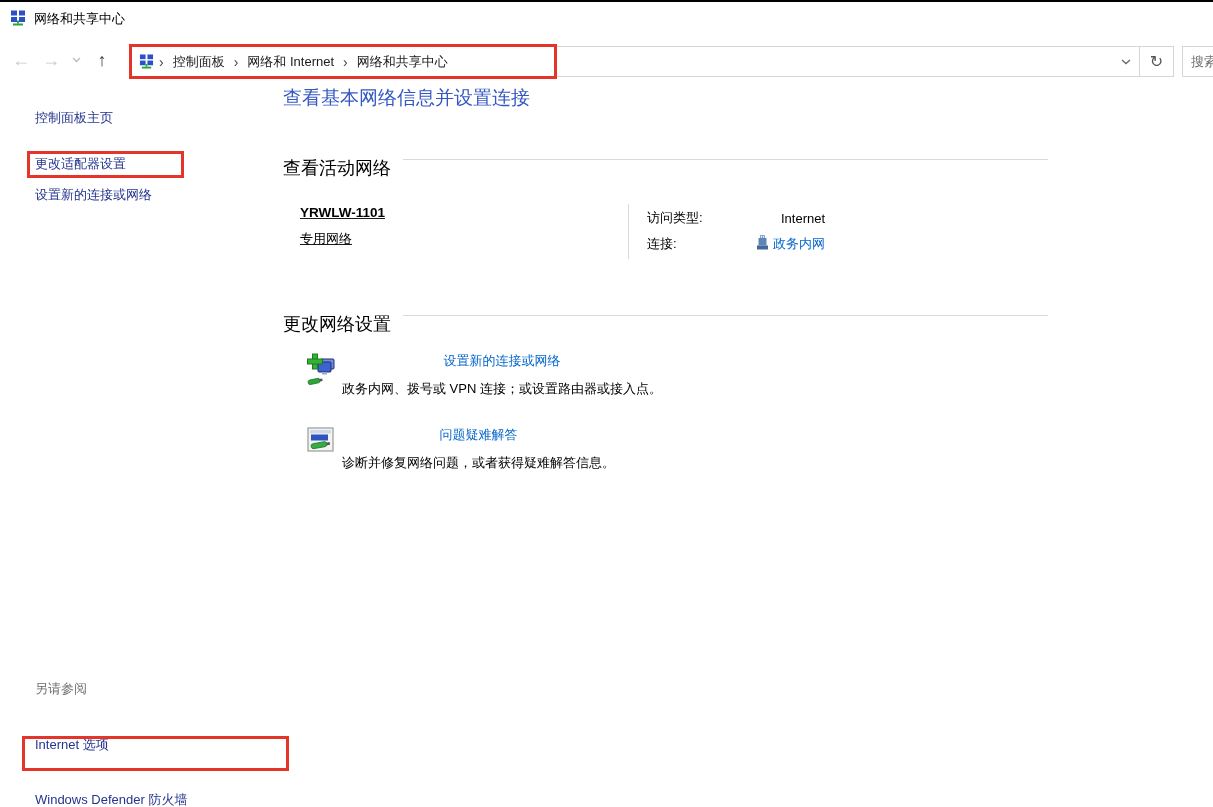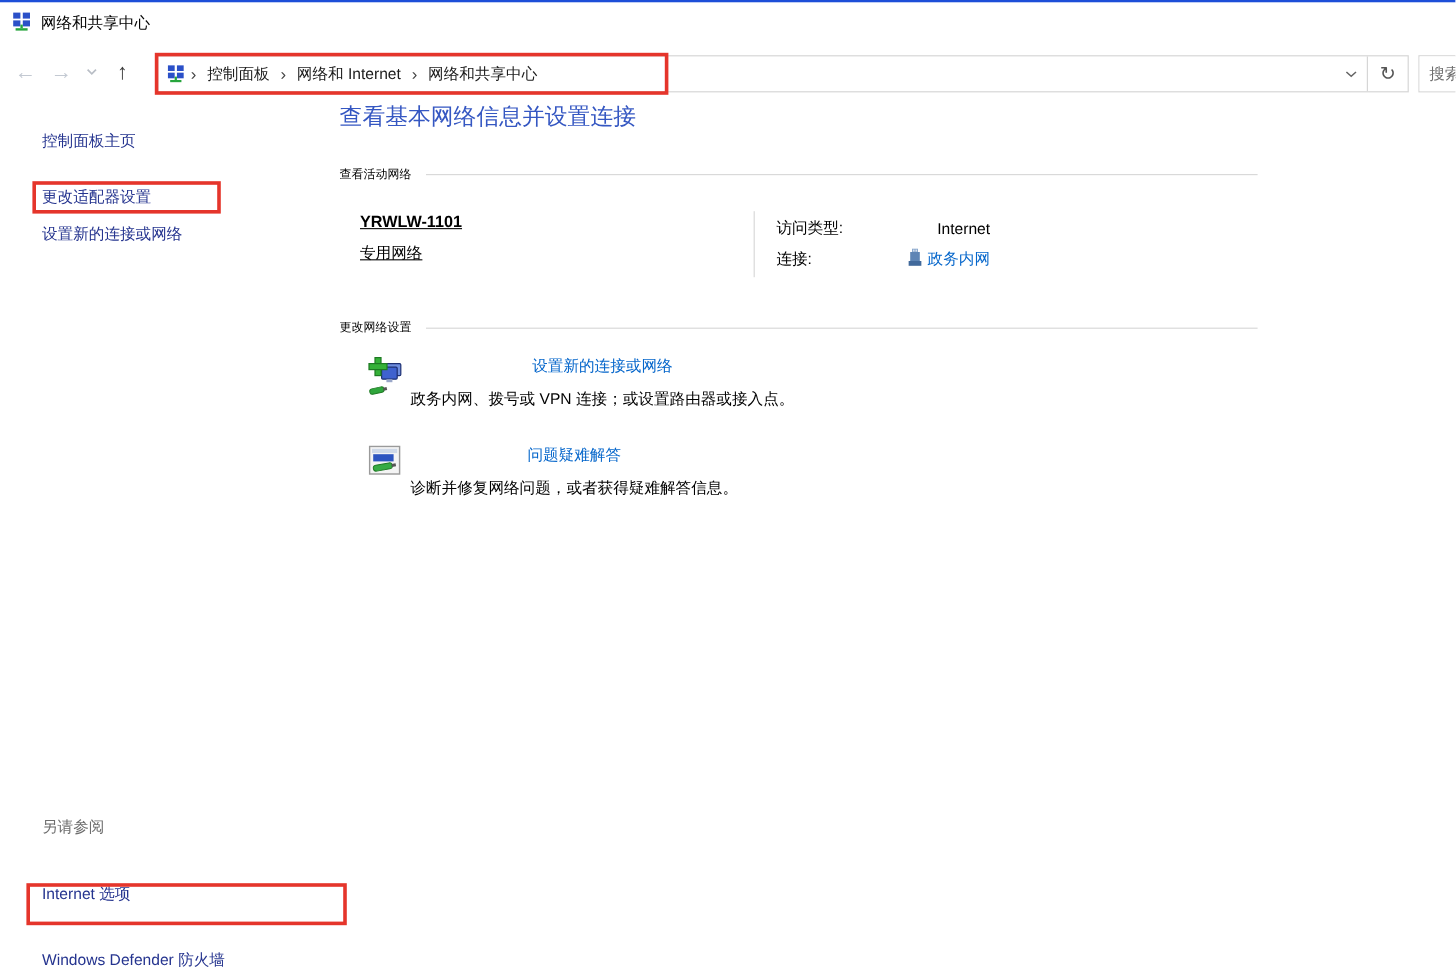--- a/index.html
+++ b/index.html
@@ -1,18 +1,18 @@
 <!DOCTYPE html>
 <html><head>
 <meta charset="utf-8">
 <style>
   html,body{margin:0;padding:0;background:#fff;}
   .page{position:relative;width:1213px;height:807px;overflow:hidden;background:#fff;
         font-family:"Liberation Sans","DejaVu Sans",sans-serif;color:#1a1a1a;font-size:13px;
-        border-top:2px solid #1d4ed8;box-sizing:border-box;}
+        border-top:2px solid #000000;box-sizing:border-box;}
   
   .titlebar{position:absolute;left:0;top:0;width:100%;height:34px;display:flex;align-items:center;padding-left:10px;box-sizing:border-box;background:#fff;}
   .titlebar .title{margin-left:8px;font-size:13px;color:#000;}
   
   .navrow{position:absolute;left:0;top:40px;width:100%;height:36px;display:flex;align-items:center;}
   .navbtn{display:inline-flex;align-items:center;justify-content:center;font-size:18px;line-height:1;}
   .nav-back{width:30px;margin-left:6px;color:#c3c9d2;}
   .nav-fwd{width:30px;color:#c3c9d2;}
   .nav-chev{width:20px;color:#b9bec6;}
   .nav-up{width:32px;color:#3b3b3b;}
@@ -32,21 +32,21 @@
   .side-home{margin-bottom:30px;}
   .side-gap{margin-bottom:15px;}
   .seealso{position:absolute;left:35px;top:679px;display:flex;flex-direction:column;}
   .seealso .hdr{color:#6e6e6e;line-height:16px;margin-bottom:16px;}
   .seealso .side-link{margin-bottom:15px;margin-top:24px;}
   
   .main{position:absolute;left:283px;top:84px;width:765px;}
   .h1{font-size:19px;line-height:24px;color:#3557c2;font-weight:400;margin:0;}
   .sect{display:flex;align-items:center;margin-top:28px;}
   .sect2{margin-top:35px;}
-  .sect .txt{font-size:10px;color:#000;white-space:nowrap;}
+  .sect .txt{font-size:18px;color:#000;white-space:nowrap;margin-top:18px;}
   .sect .rule{flex:1;border-top:1px solid #d9d9d9;margin-left:12px;height:0;}
   .activeblk{display:flex;margin-top:24px;padding-left:17px;}
   .an-left{width:328px;text-decoration:underline;}
   .an-name{font-weight:bold;font-size:13.5px;line-height:17px;color:#000;}
   .an-type{margin-top:10px;line-height:16px;color:#000;}
   .an-div{border-left:1px solid #d9d9d9;height:55px;}
   .an-right{padding-left:18px;padding-top:1px;}
   .an-row{display:flex;align-items:center;height:26px;}
   .an-label{width:110px;color:#000;}
   .an-val{padding-left:24px;color:#000;}

